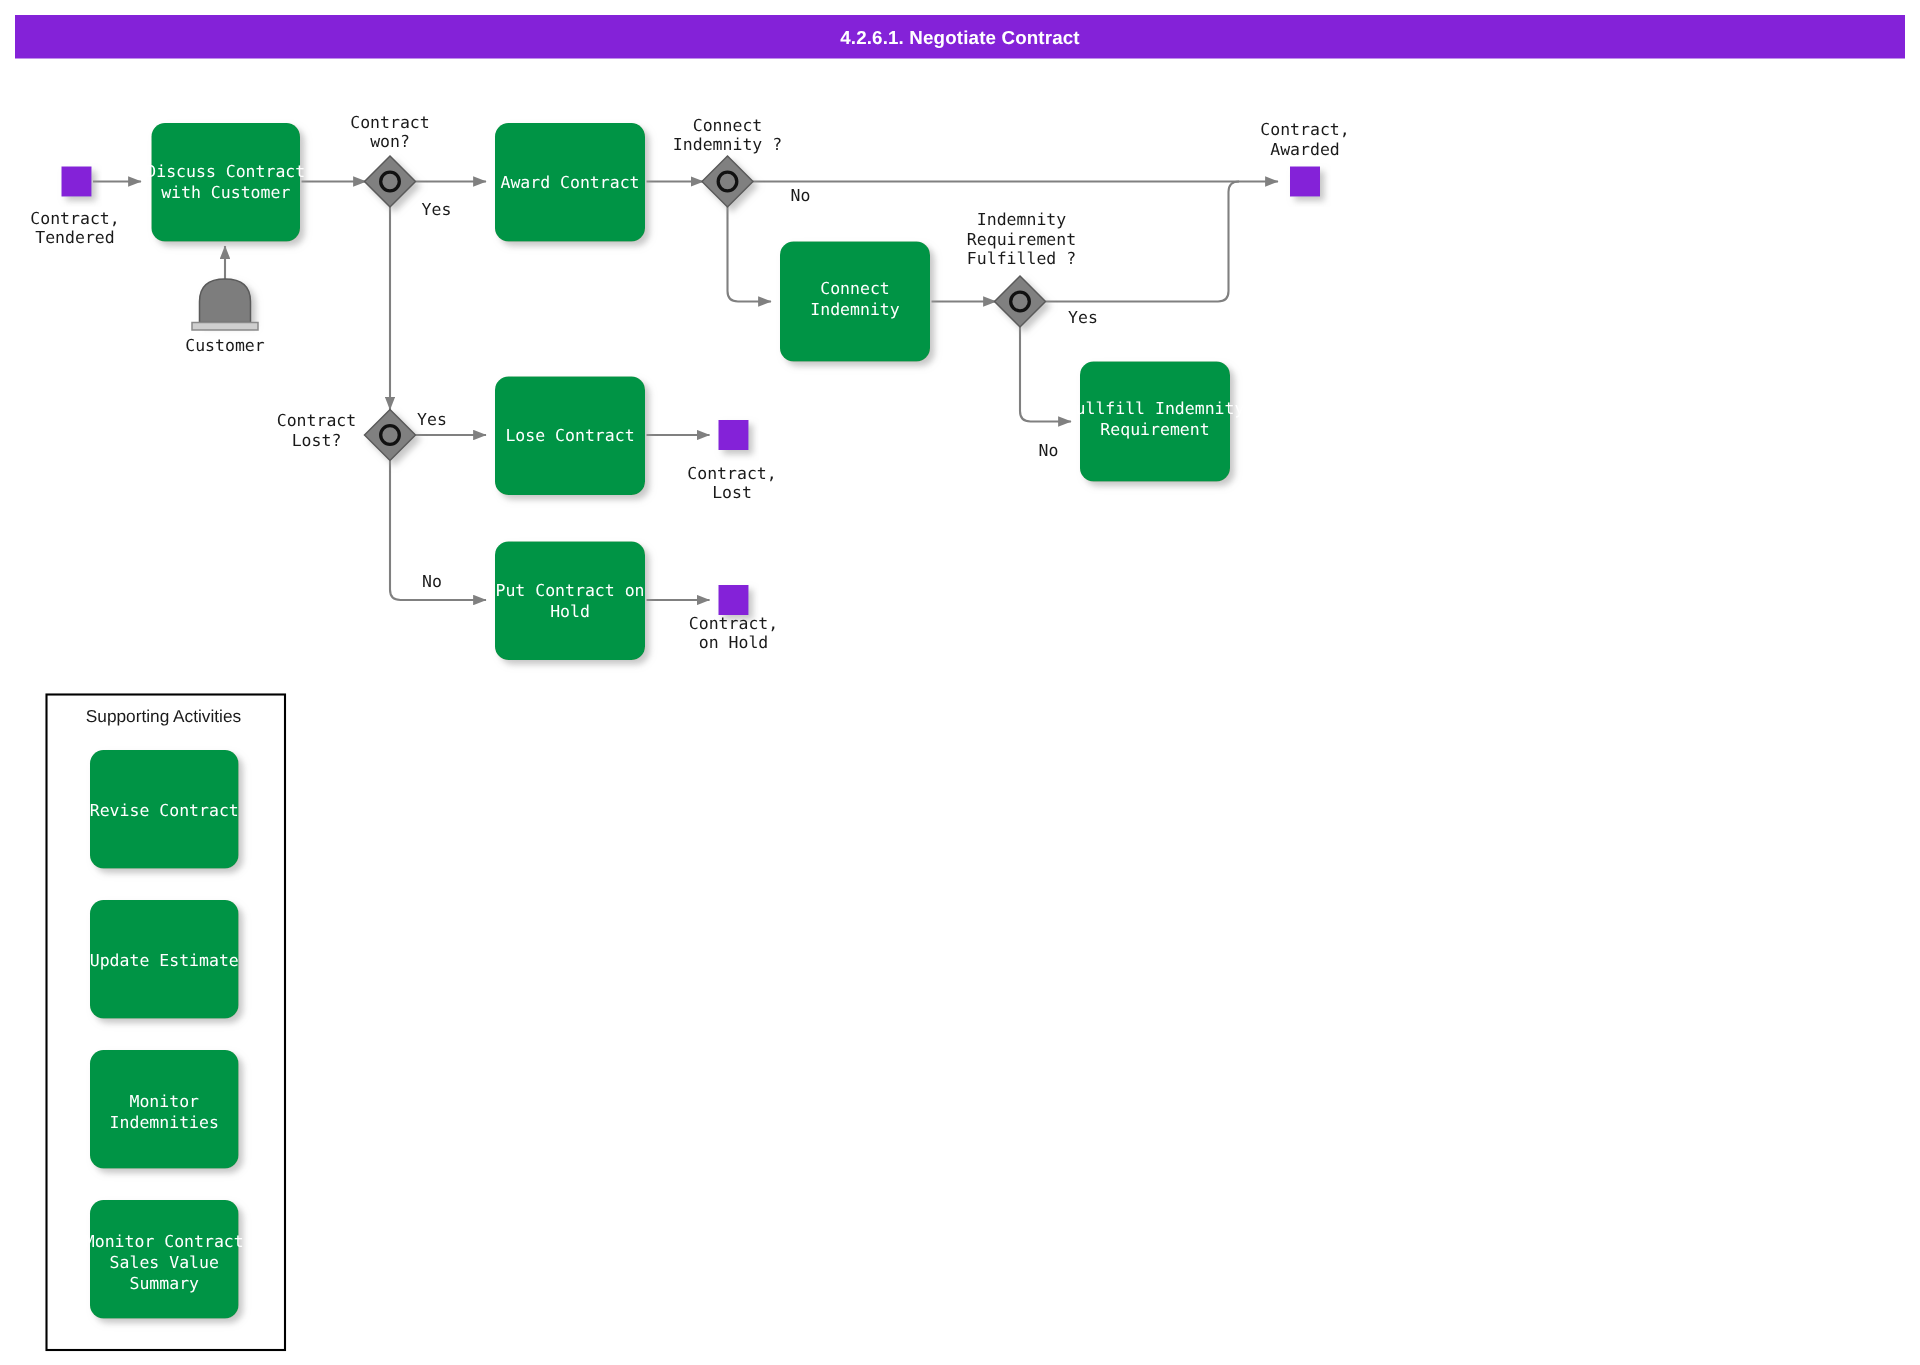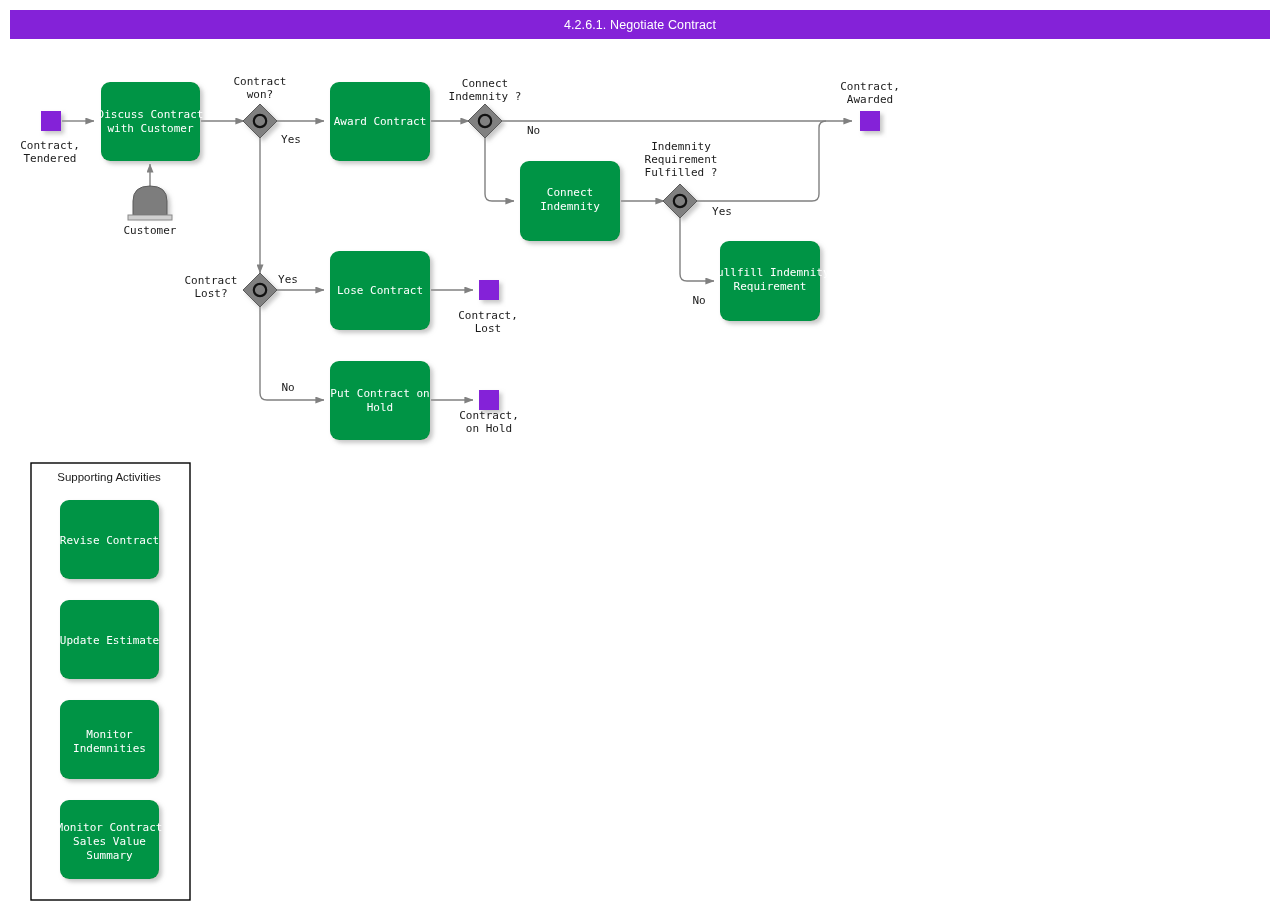--- a/index.html
+++ b/index.html
@@ -25,21 +25,21 @@
     height: 29px;
     background: #8422d8;
     display: flex;
     align-items: center;
     justify-content: center;
   }
   #title-bar .title-text {
     color: #ffffff;
     font-family: "Liberation Sans", sans-serif;
     font-size: 12.5px;
-    font-weight: normal;
+    font-weight: bold;
     letter-spacing: 0.1px;
     white-space: nowrap;
   }
 
   
   #diagram-canvas {
     position: absolute;
     left: 0;
     top: 39px;
     width: 1280px;

